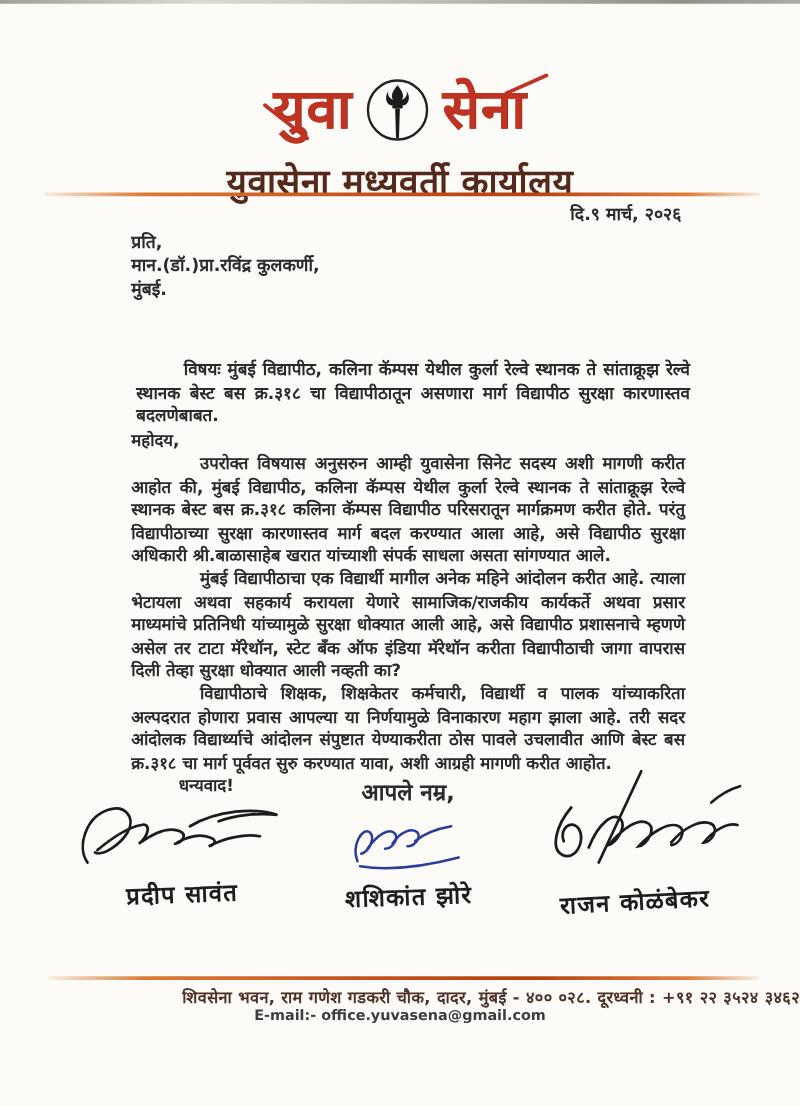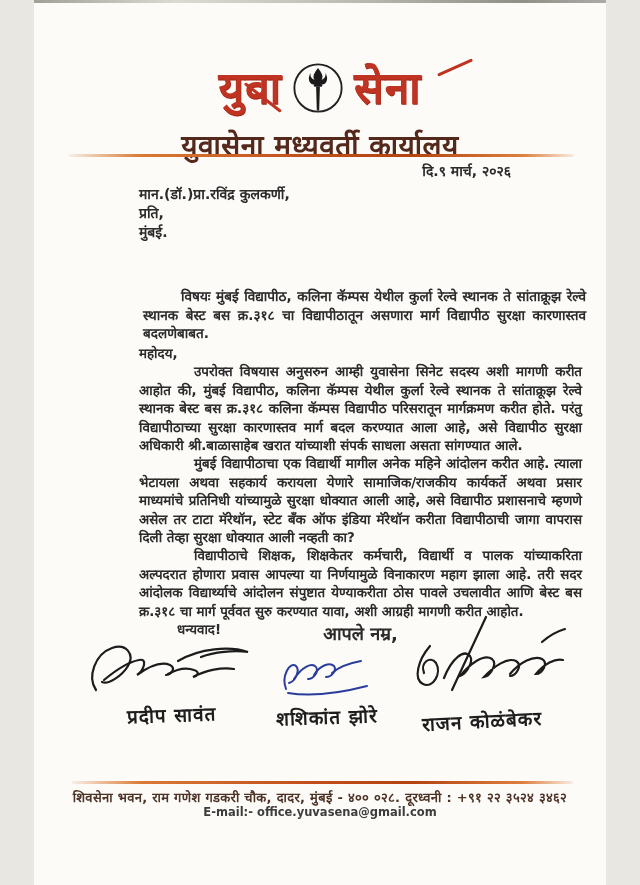--- a/index.html
+++ b/index.html
@@ -1,19 +1,19 @@
 <!DOCTYPE html>
 <html><head>
 <meta charset="utf-8">
 <style>
   html,body{margin:0;padding:0;background:#e9e7e2;}
   *{box-sizing:border-box;}
   .page{
     position:relative;
-    width:572px;height:885px;
+    width:640px;height:885px;
     margin:0 auto;
     background:#fcfbf8;
     overflow:hidden;
     font-family:"DejaVu Sans","Liberation Sans",sans-serif;
     color:#2b2b2b;
   }
   .scan-edge{
     position:absolute;top:0;left:0;right:0;height:3px;
     background:linear-gradient(to right,#6f6f63,#c9c9bf 25%,#9a9a8e 55%,#55554b 85%,#80807a);
     opacity:.65;
@@ -65,21 +65,21 @@
   .sig-mid{width:160px;padding-top:22px;}
   .sig-right{width:195px;margin-top:-16px;}
   .sig-art{display:block;}
   .sig-name{
     font-size:19px;font-weight:600;color:#1d1d1d;white-space:nowrap;
     transform:rotate(-2deg);letter-spacing:1px;margin-top:2px;
   }
   .sig-right .sig-name{transform:rotate(-3deg);}
   
   .footer-address{
-    position:absolute;top:788px;left:0;right:0;text-align:center;
+    position:absolute;top:788px;left:0;right:0;text-align:right;
     font-size:13px;font-weight:bold;color:#4c3326;letter-spacing:.3px;
   }
   .footer-email{
     position:absolute;top:805px;left:0;right:0;text-align:center;
     font-size:11.5px;font-weight:bold;color:#3d3d3d;
   }
 </style>
 </head>
 <body>
 
@@ -101,22 +101,22 @@
     <div class="subtitle">युवासेना मध्यवर्ती कार्यालय</div>
   </header>
   <span class="swash swash-left"></span>
   <span class="swash swash-right"></span>
 
   <div class="rule rule-top"></div>
 
   <div class="date doc">दि.९ मार्च, २०२६</div>
 
   <div class="recipient doc">
+    <div>प्रति,</div>
     <div>मान.(डॉ.)प्रा.रविंद्र कुलकर्णी,</div>
-    <div>प्रति,</div>
     <div>मुंबई.</div>
   </div>
 
 
   <p class="subject doc">विषयः मुंबई विद्यापीठ, कलिना कॅम्पस येथील कुर्ला रेल्वे स्थानक ते सांताक्रूझ रेल्वे स्थानक बेस्ट बस क्र.३१८ चा विद्यापीठातून असणारा मार्ग विद्यापीठ सुरक्षा कारणास्तव बदलणेबाबत.</p>
 
   <div class="body-block doc">
     <div class="greeting">महोदय,</div>
     <p class="para">उपरोक्त विषयास अनुसरुन आम्ही युवासेना सिनेट सदस्य अशी मागणी करीत आहोत की, मुंबई विद्यापीठ, कलिना कॅम्पस येथील कुर्ला रेल्वे स्थानक ते सांताक्रूझ रेल्वे स्थानक बेस्ट बस क्र.३१८ कलिना कॅम्पस विद्यापीठ परिसरातून मार्गक्रमण करीत होते. परंतु विद्यापीठाच्या सुरक्षा कारणास्तव मार्ग बदल करण्यात आला आहे, असे विद्यापीठ सुरक्षा अधिकारी श्री.बाळासाहेब खरात यांच्याशी संपर्क साधला असता सांगण्यात आले.</p>
     <p class="para">मुंबई विद्यापीठाचा एक विद्यार्थी मागील अनेक महिने आंदोलन करीत आहे. त्याला भेटायला अथवा सहकार्य करायला येणारे सामाजिक/राजकीय कार्यकर्ते अथवा प्रसार माध्यमांचे प्रतिनिधी यांच्यामुळे सुरक्षा धोक्यात आली आहे, असे विद्यापीठ प्रशासनाचे म्हणणे असेल तर टाटा मॅरेथॉन, स्टेट बँक ऑफ इंडिया मॅरेथॉन करीता विद्यापीठाची जागा वापरास दिली तेव्हा सुरक्षा धोक्यात आली नव्हती का?</p>

